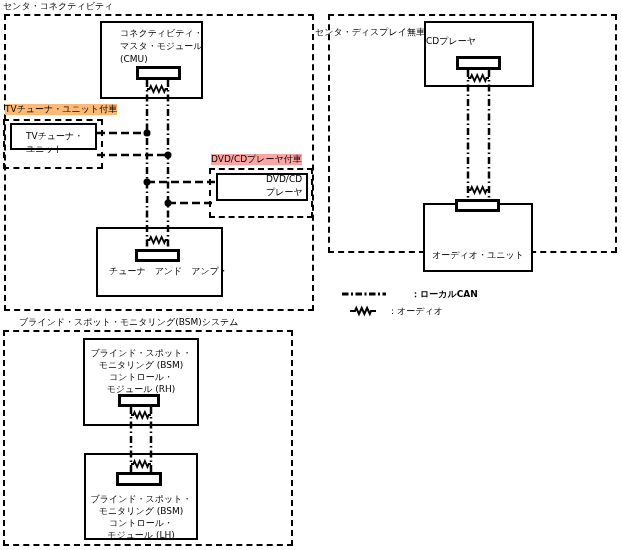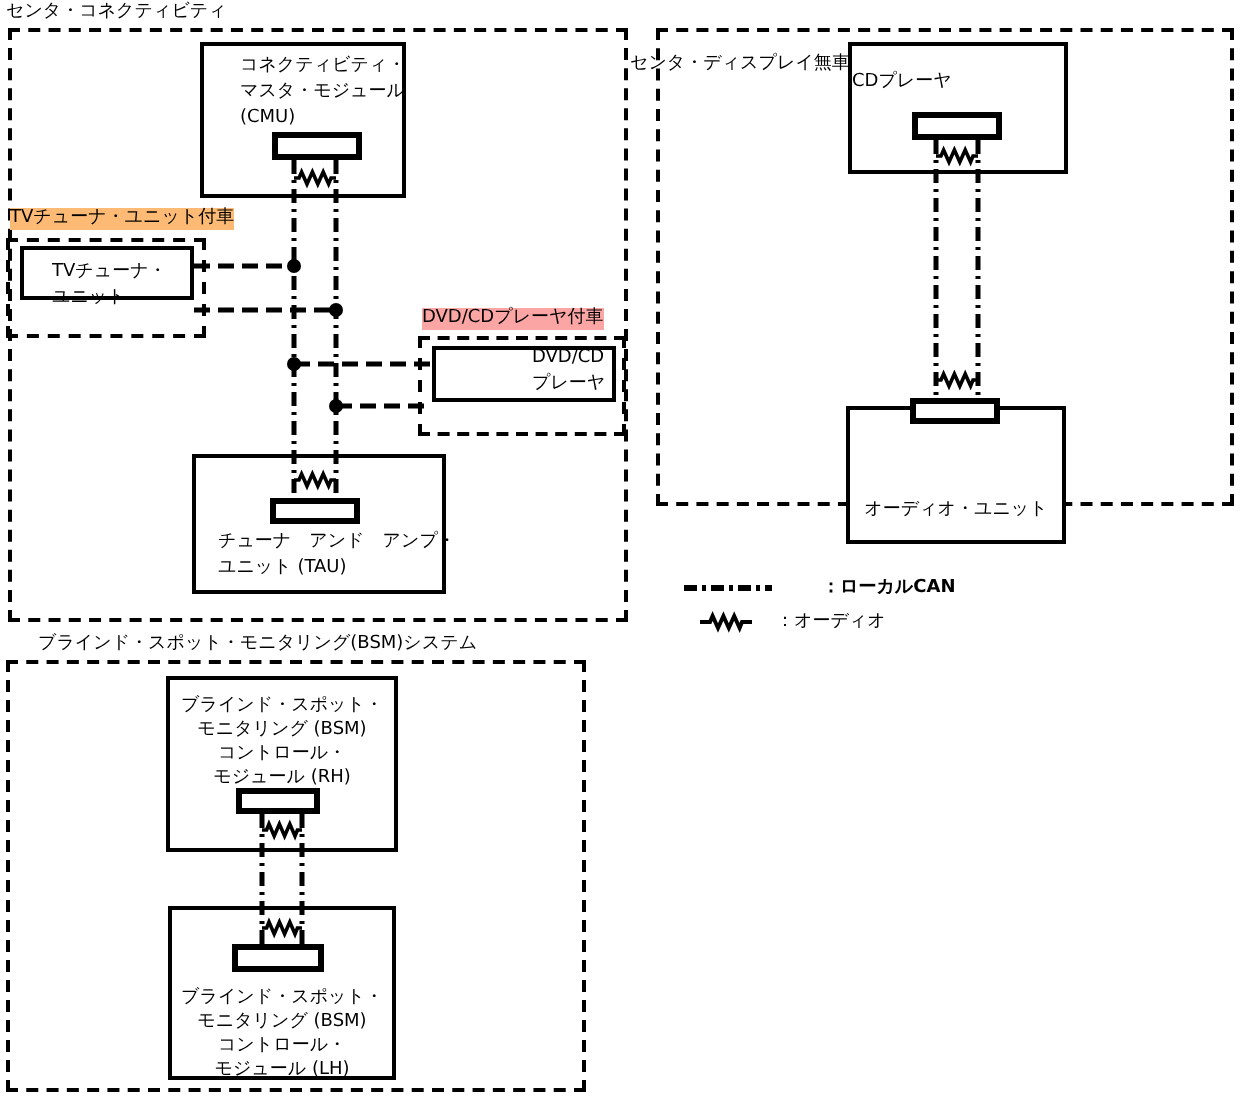--- a/index.html
+++ b/index.html
@@ -67,21 +67,20 @@
   <span class="tline">TVチューナ・</span>
   <span class="tline">ユニット</span>
 </div>
 
 <div class="unit" style="left:216px; top:173px; width:92px; height:28px; display:flex; align-items:flex-end; justify-content:center; z-index:4;padding-left:48px;">
   <span>DVD/CDプレーヤ</span>
 </div>
 
 <div class="unit" style="left:96px; top:227px; width:127px; height:70px; padding:36px 0 0 11px; z-index:4;">
   <span class="tline">チューナ　アンド　アンプ・</span>
-  <span class="tline">ユニット (TAU)</span>
 </div>
 
 <div class="unit" style="left:424px; top:21px; width:110px; height:66px; padding-top:12px; z-index:4;">
   <span>CDプレーヤ</span>
 </div>
 
 <div class="unit" style="left:423px; top:179px; width:110px; height:69px; text-align:center; padding-top:44px; z-index:4;margin-top:24px;">
   <span>オーディオ・ユニット</span>
 </div>
 

